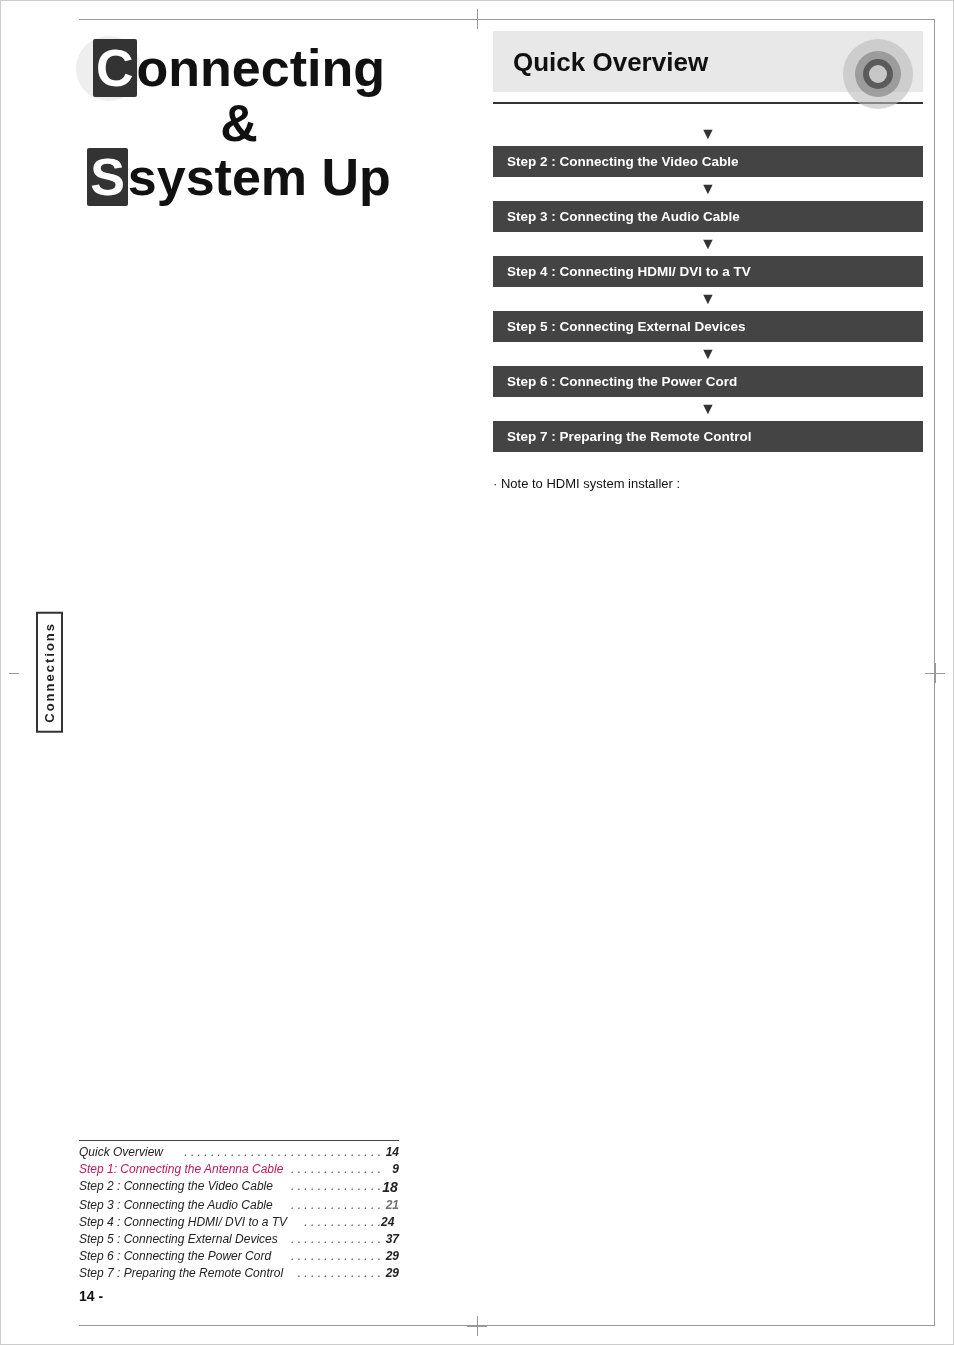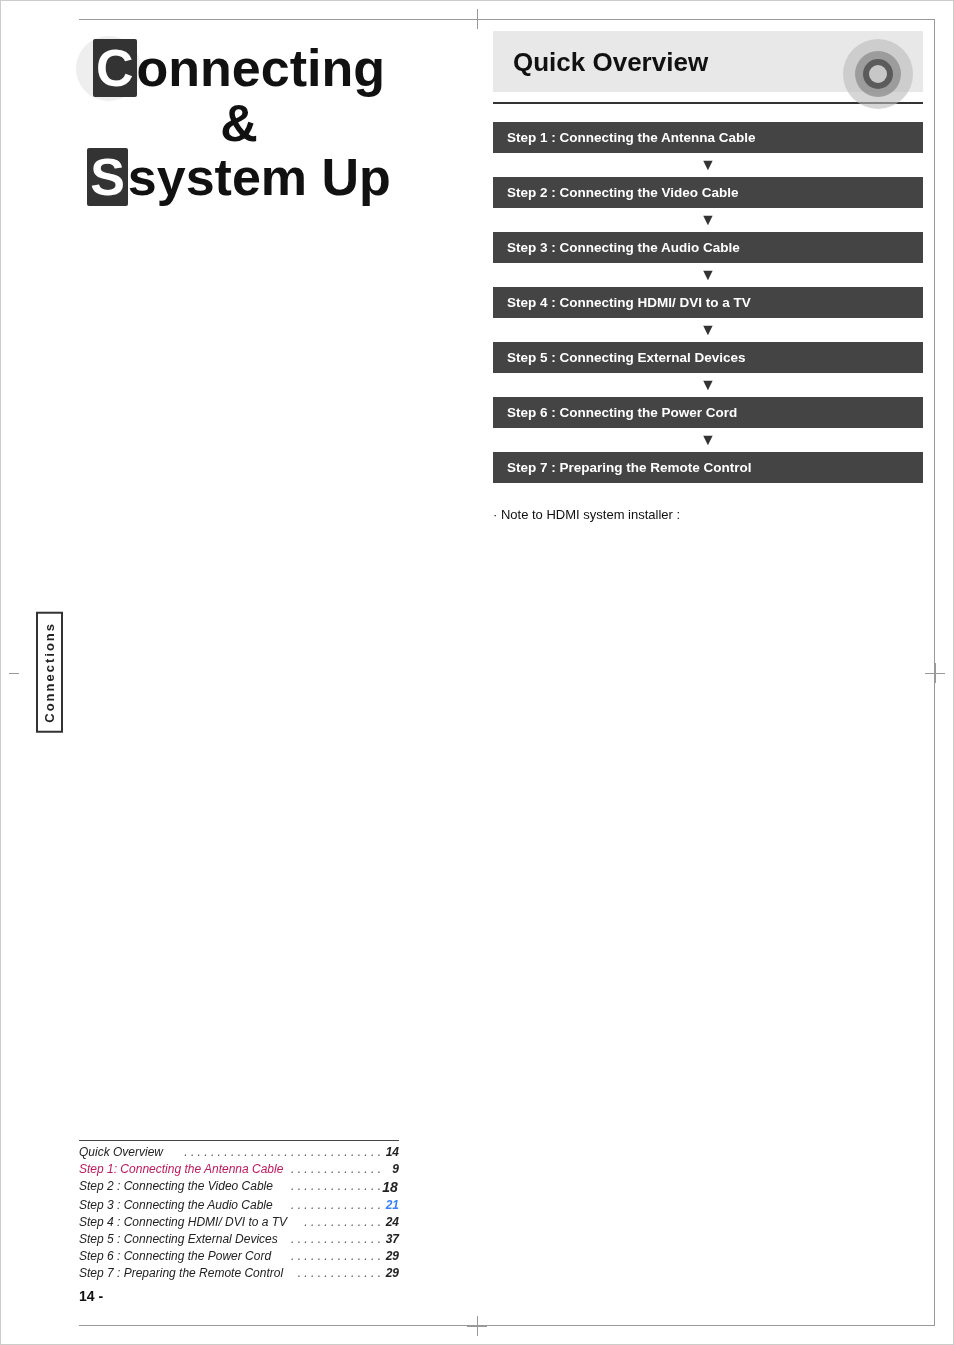--- a/index.html
+++ b/index.html
@@ -283,26 +283,26 @@
       <span class="toc-item-page" style="font-style:italic;font-size:12px;color:#222;font-weight:bold;min-width:18px;text-align:right;">9</span>
     </div>
         <div class="toc-item">
       <span class="toc-item-text" style="font-style:italic;font-size:12px;color:#222;">Step 2 : Connecting the Video Cable</span>
       <span class="toc-item-dots" style="font-style:italic;font-size:12px;color:#555;letter-spacing:0px;white-space:nowrap;">  . . . . . . . . . . . . . .</span>
       <span class="toc-item-page" style="font-style:italic;font-size:14px;color:#222;font-weight:bold;min-width:18px;text-align:center;">18</span>
     </div>
         <div class="toc-item">
       <span class="toc-item-text" style="font-style:italic;font-size:12px;color:#222;">Step 3 : Connecting the Audio Cable</span>
       <span class="toc-item-dots" style="font-style:italic;font-size:12px;color:#555;letter-spacing:0px;white-space:nowrap;">  . . . . . . . . . . . . . .</span>
-      <span class="toc-item-page" style="font-style:italic;font-size:12px;color:#3b82f6;font-weight:bold;min-width:18px;text-align:right;">21</span>
+      <span class="toc-item-page" style="font-style:italic;font-size:12px;color:#737373;font-weight:bold;min-width:18px;text-align:right;">21</span>
     </div>
         <div class="toc-item">
       <span class="toc-item-text" style="font-style:italic;font-size:12px;color:#222;">Step 4 : Connecting HDMI/ DVI to a TV</span>
       <span class="toc-item-dots" style="font-style:italic;font-size:12px;color:#555;letter-spacing:0px;white-space:nowrap;">  . . . . . . . . . . . .</span>
-      <span class="toc-item-page" style="font-style:italic;font-size:12px;color:#222;font-weight:bold;min-width:18px;text-align:right;">24</span>
+      <span class="toc-item-page" style="font-style:italic;font-size:12px;color:#222;font-weight:bold;min-width:18px;text-align:left;">24</span>
     </div>
         <div class="toc-item">
       <span class="toc-item-text" style="font-style:italic;font-size:12px;color:#222;">Step 5 : Connecting External Devices</span>
       <span class="toc-item-dots" style="font-style:italic;font-size:12px;color:#555;letter-spacing:0px;white-space:nowrap;"> . . . . . . . . . . . . . .</span>
       <span class="toc-item-page" style="font-style:italic;font-size:12px;color:#222;font-weight:bold;min-width:18px;text-align:right;">37</span>
     </div>
         <div class="toc-item">
       <span class="toc-item-text" style="font-style:italic;font-size:12px;color:#222;">Step 6 : Connecting the Power Cord</span>
       <span class="toc-item-dots" style="font-style:italic;font-size:12px;color:#555;letter-spacing:0px;white-space:nowrap;"> . . . . . . . . . . . . . .</span>
       <span class="toc-item-page" style="font-style:italic;font-size:12px;color:#222;font-weight:bold;min-width:18px;text-align:right;">29</span>
@@ -324,21 +324,20 @@
       <div class="qo-circle-outer"></div>
       <div class="qo-circle-inner"></div>
       <div class="qo-circle-eye">
         <div style="position:absolute;top:6px;left:6px;width:18px;height:18px;border-radius:50%;background:#fff;opacity:0.7;"></div>
       </div>
     </div>
 
     <hr class="qo-divider">
 
     <div class="steps-container" id="steps-container">
-        <div class="step-box">Step 1 : Connecting the Antenna Cable</div>
         <div class="step-arrow">
           <span style="font-size:16px;color:#333;">▼</span>
         </div>
         <div class="step-box">Step 2 : Connecting the Video Cable</div>
         <div class="step-arrow">
           <span style="font-size:16px;color:#333;">▼</span>
         </div>
         <div class="step-box">Step 3 : Connecting the Audio Cable</div>
         <div class="step-arrow">
           <span style="font-size:16px;color:#333;">▼</span>

